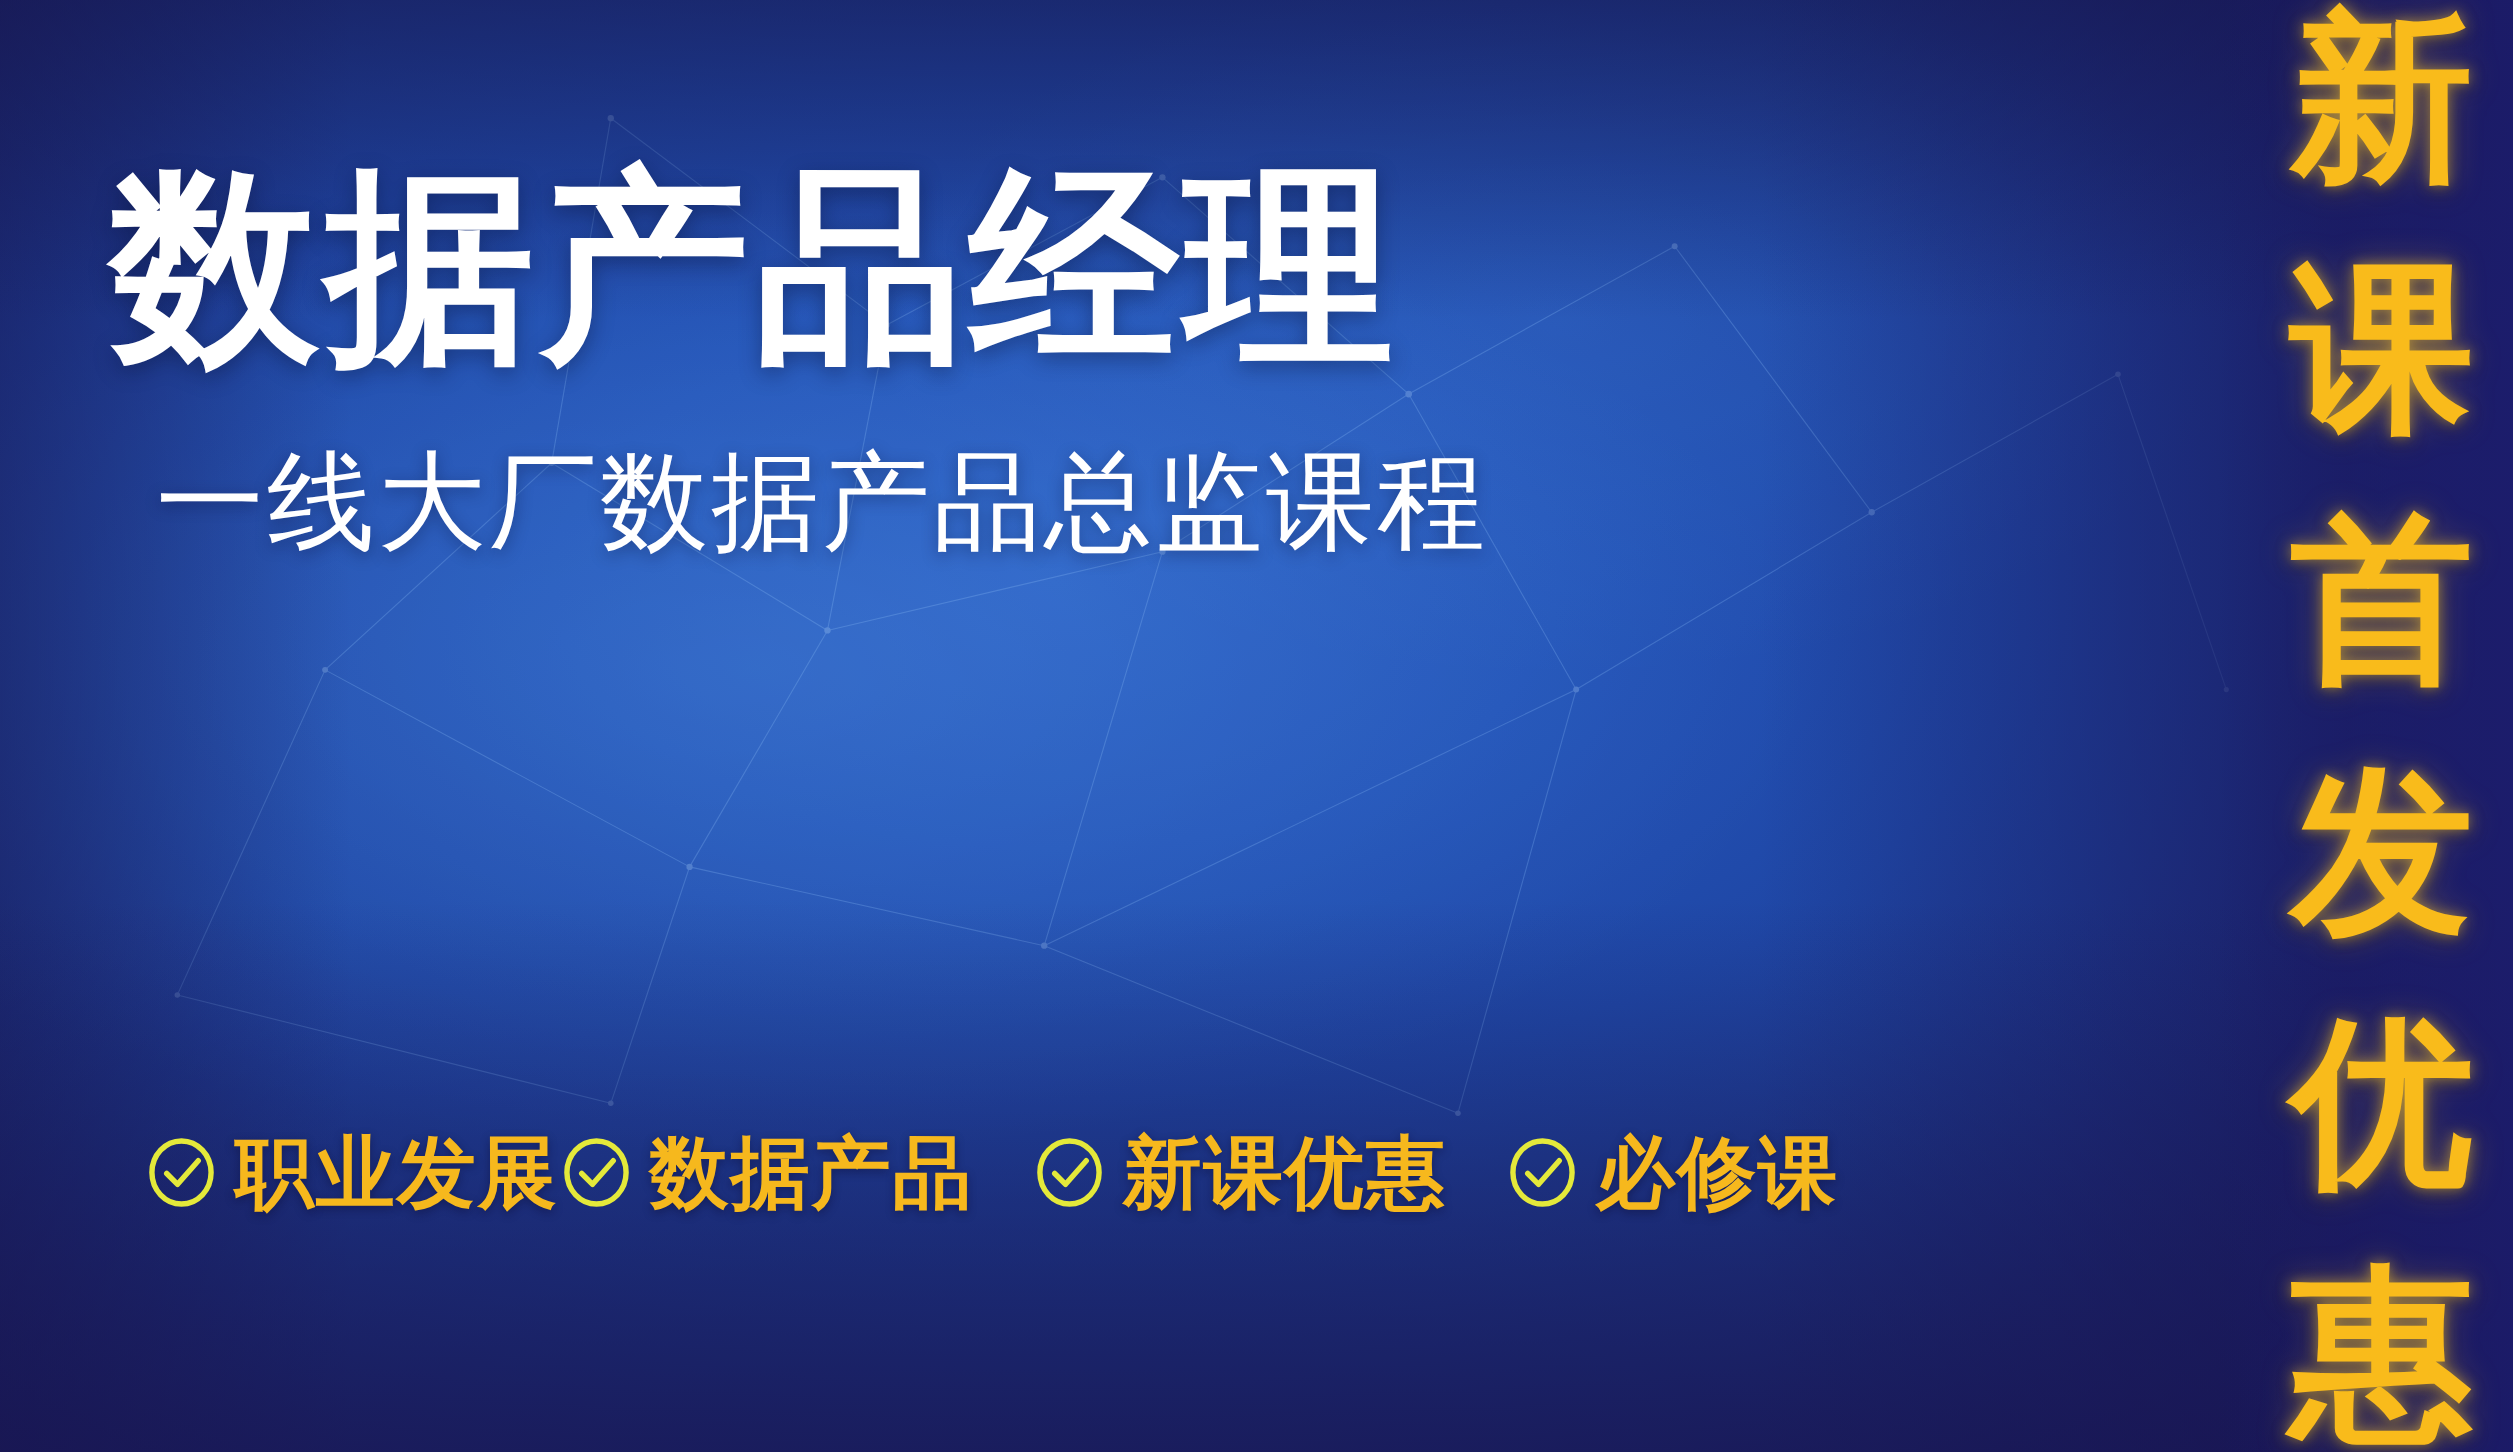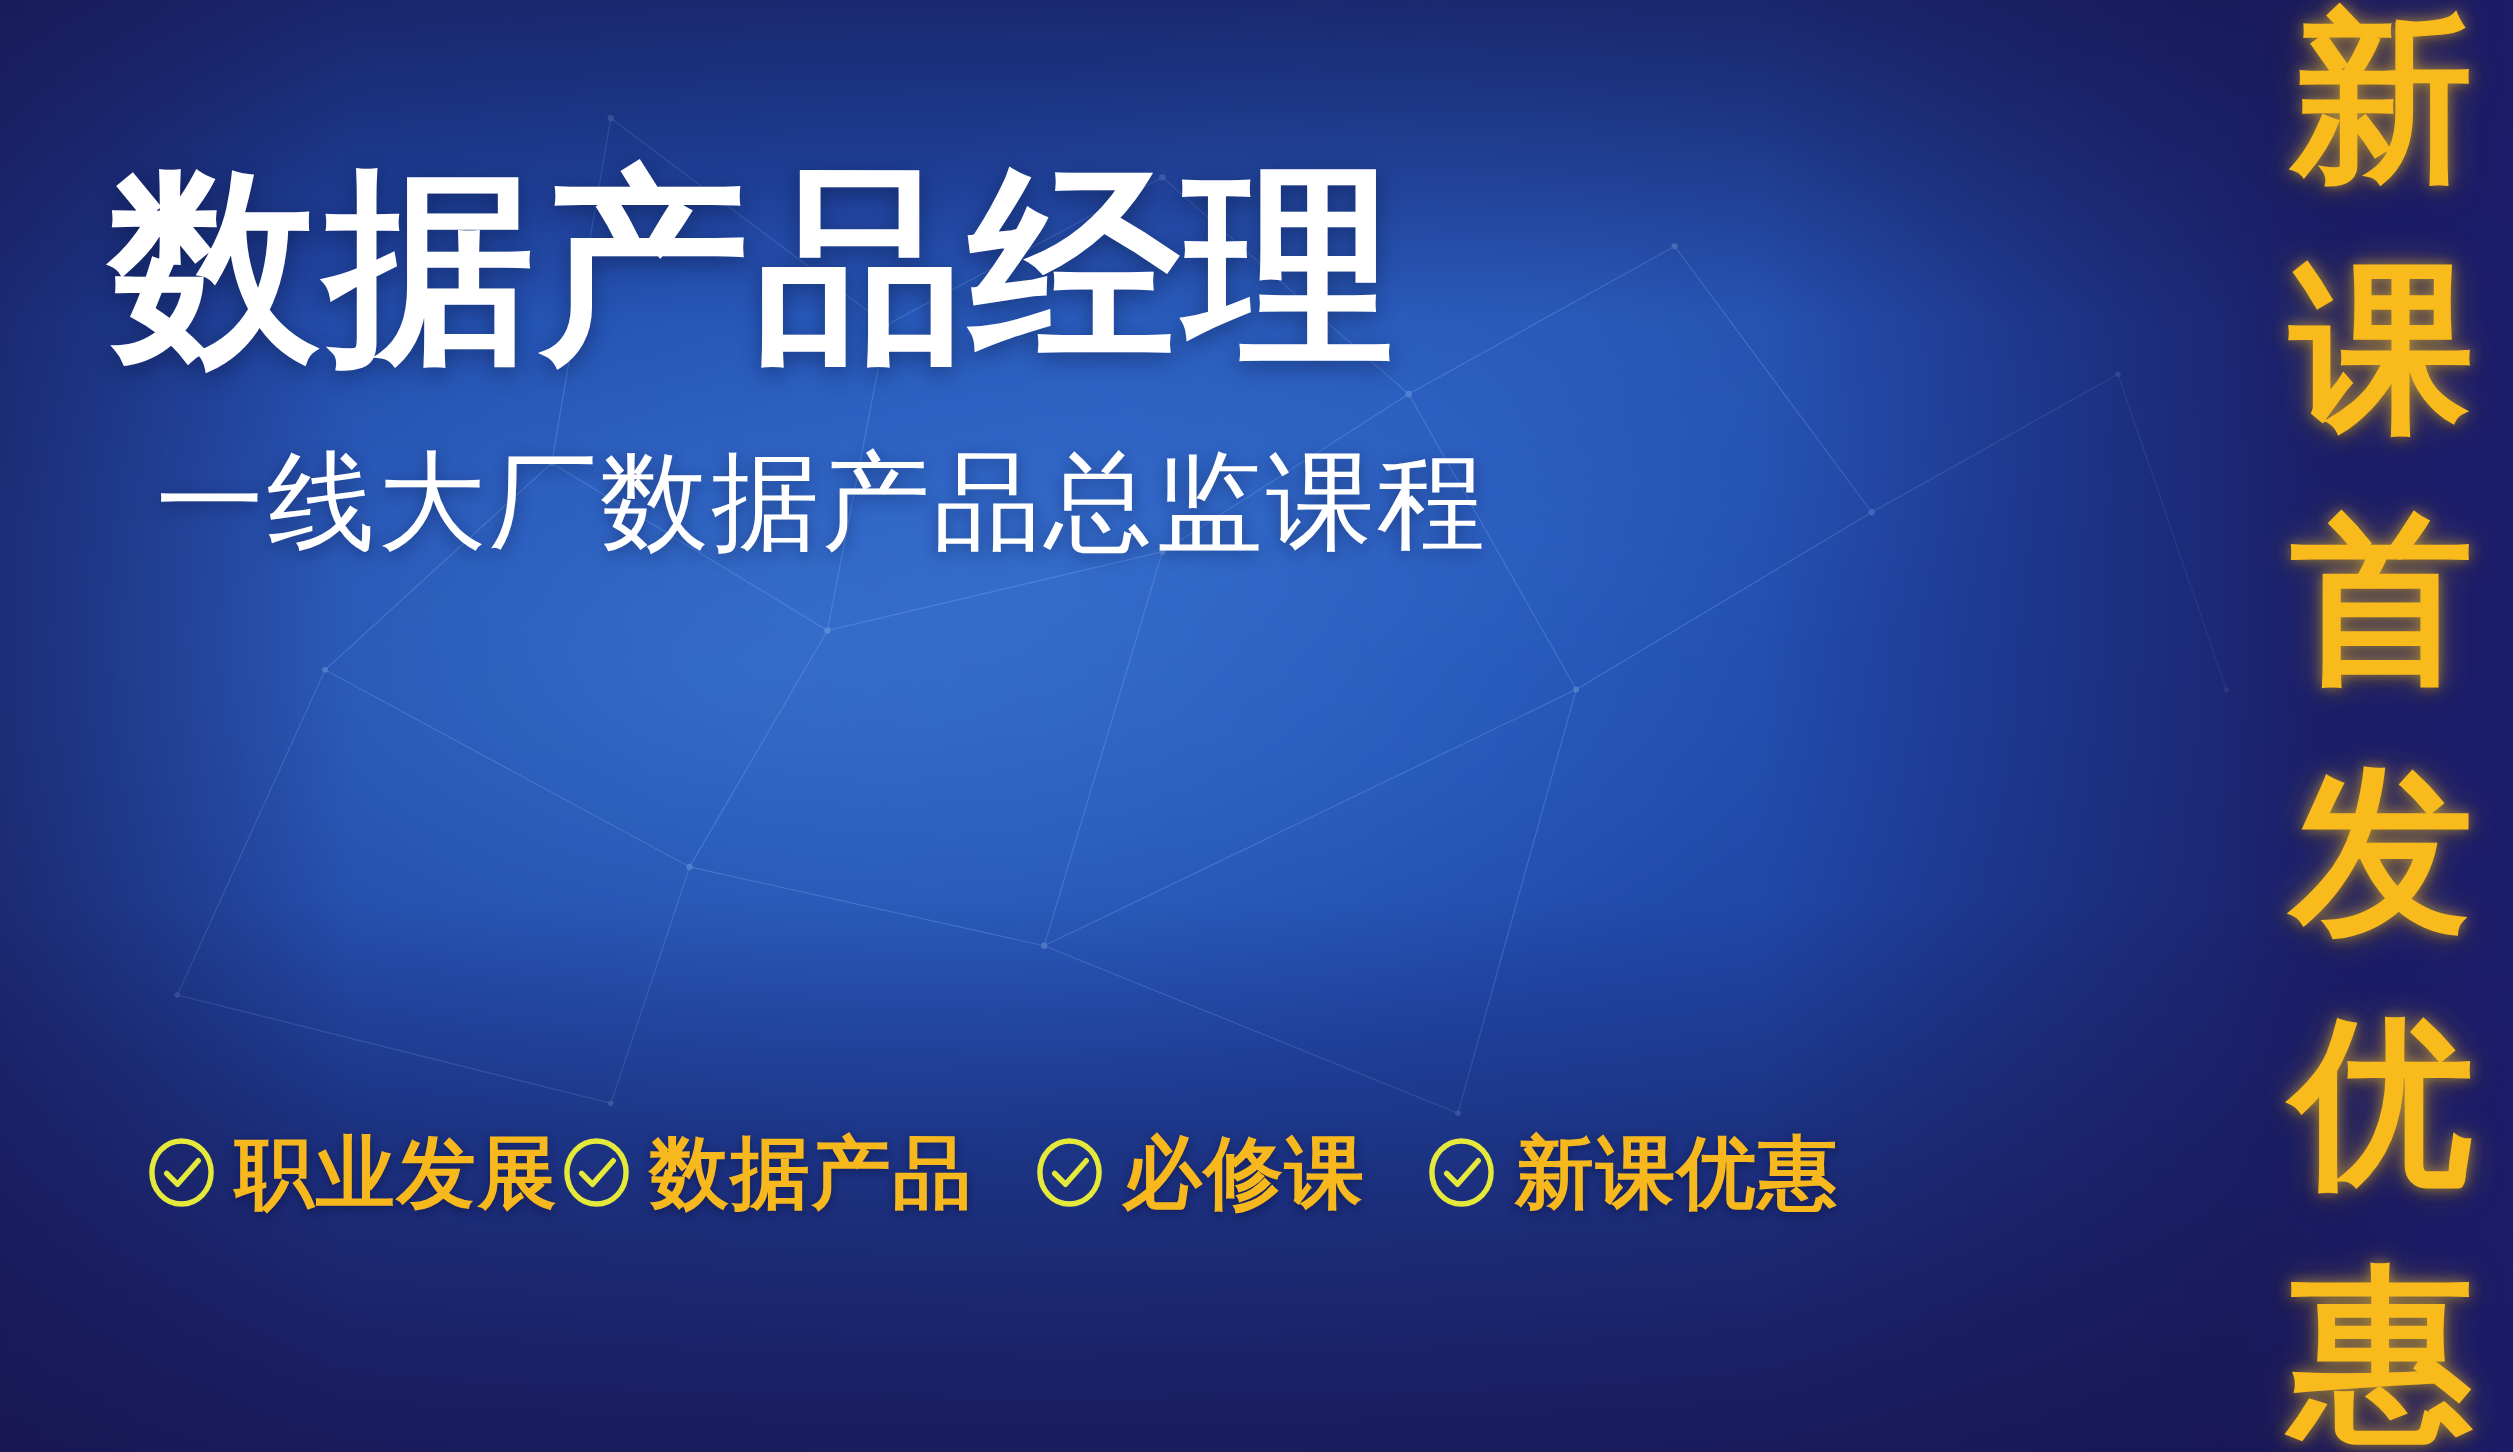--- a/index.html
+++ b/index.html
@@ -231,31 +231,31 @@
       <span class="badge-label">数据产品</span>
     </div>
 
     <div class="badge gap-wide">
       <span class="badge-icon">
         <svg viewBox="0 0 72 72">
           <ellipse cx="36" cy="36" rx="30" ry="32" fill="none" stroke="#e4e93a" stroke-width="5.5"></ellipse>
           <path d="M21 37 L32 48 L53 24" fill="none" stroke="#e4e93a" stroke-width="5.5" stroke-linecap="round" stroke-linejoin="round"></path>
         </svg>
       </span>
+      <span class="badge-label">新课优惠</span>
+    </div>
+
+    <div class="badge gap-wide">
+      <span class="badge-icon">
+        <svg viewBox="0 0 72 72">
+          <ellipse cx="36" cy="36" rx="30" ry="32" fill="none" stroke="#e4e93a" stroke-width="5.5"></ellipse>
+          <path d="M21 37 L32 48 L53 24" fill="none" stroke="#e4e93a" stroke-width="5.5" stroke-linecap="round" stroke-linejoin="round"></path>
+        </svg>
+      </span>
       <span class="badge-label">必修课</span>
-    </div>
-
-    <div class="badge gap-wide">
-      <span class="badge-icon">
-        <svg viewBox="0 0 72 72">
-          <ellipse cx="36" cy="36" rx="30" ry="32" fill="none" stroke="#e4e93a" stroke-width="5.5"></ellipse>
-          <path d="M21 37 L32 48 L53 24" fill="none" stroke="#e4e93a" stroke-width="5.5" stroke-linecap="round" stroke-linejoin="round"></path>
-        </svg>
-      </span>
-      <span class="badge-label">新课优惠</span>
     </div>
 
   </div>
 
   <div class="vertical-text">
     <span class="v-char">新</span>
     <span class="v-char">课</span>
     <span class="v-char">首</span>
     <span class="v-char">发</span>
     <span class="v-char">优</span>

